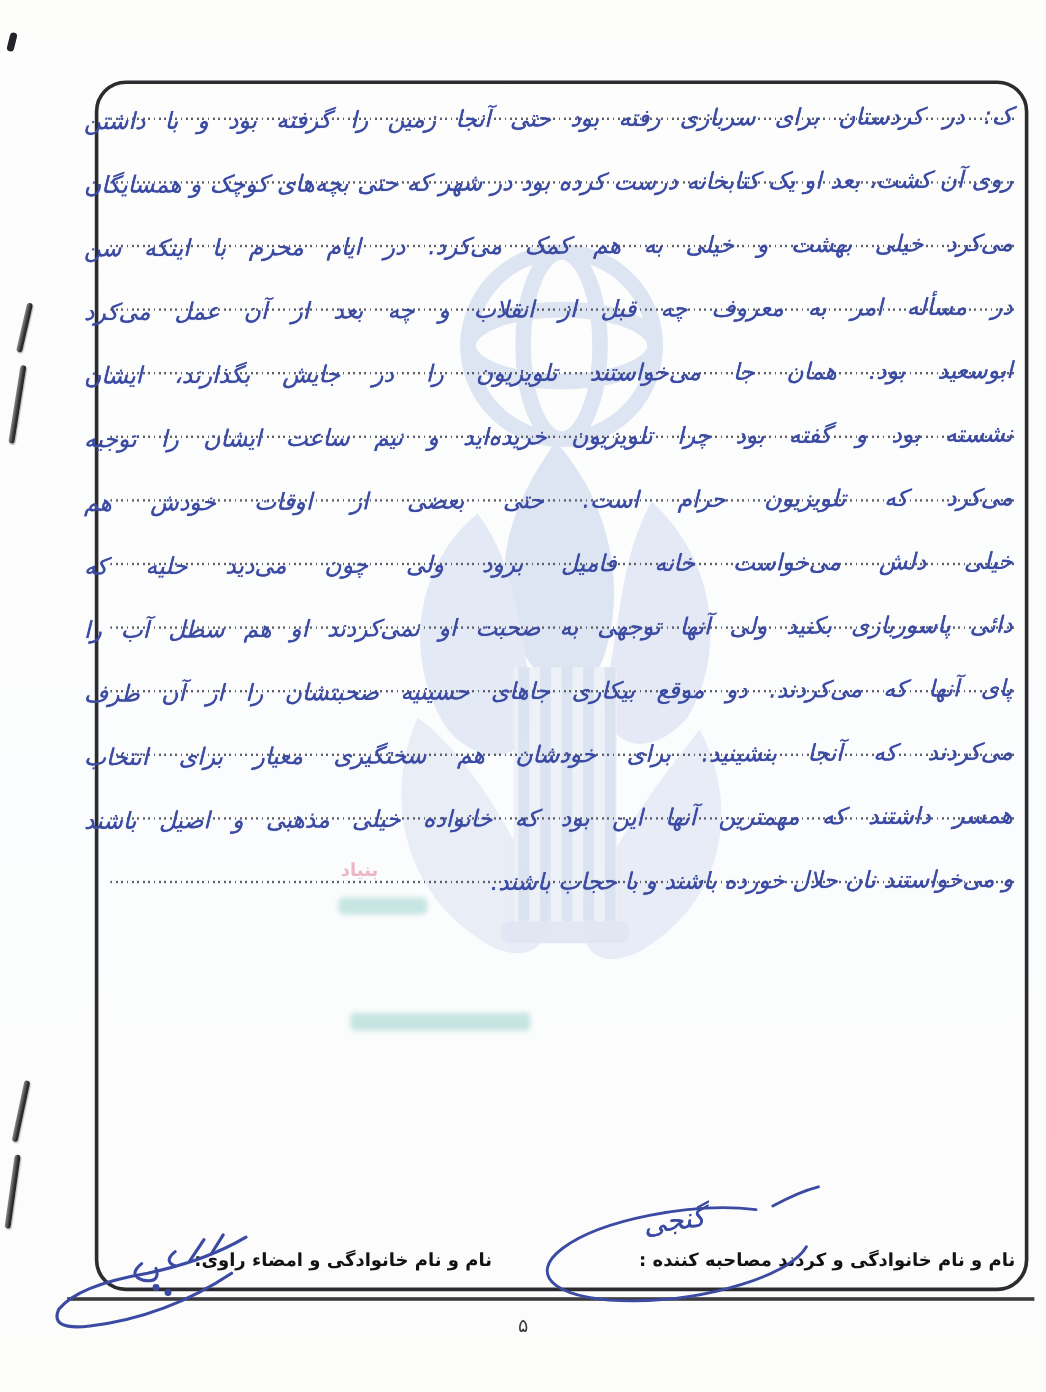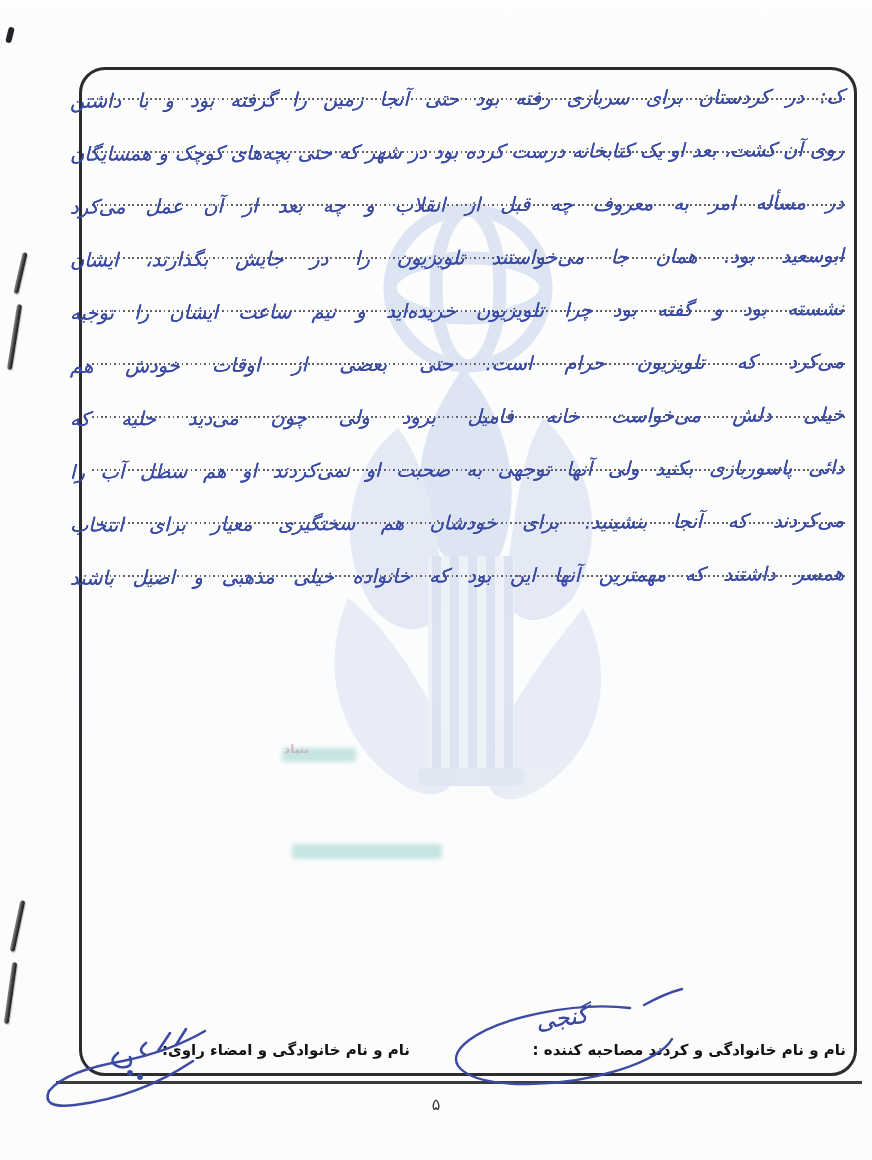--- a/index.html
+++ b/index.html
@@ -11,21 +11,21 @@
   .speck{position:absolute;left:7px;top:27px;width:6px;height:16px;background:#23232a;
          border-radius:3px;transform:rotate(14deg);}
 
   
   .frame{position:absolute;left:79px;top:67px;width:772px;height:1003px;
          border:3px solid #2c2c30;border-radius:26px;z-index:2;}
   .bottom-rule{position:absolute;left:56px;top:1081px;width:806px;height:3px;background:#3c3c40;z-index:2;}
 
   
   .watermark{position:absolute;left:278px;top:168px;width:370px;height:680px;z-index:1;}
-  .wm-pink{position:absolute;left:6px;top:574px;font-size:12px;font-weight:bold;
+  .wm-pink{position:absolute;left:6px;top:548px;font-size:15px;font-weight:bold;
            color:rgba(226,124,150,0.55);filter:blur(.6px);}
   .wm-teal{position:absolute;background:rgba(120,195,188,0.4);filter:blur(2px);border-radius:4px;}
   .wm-teal.t1{left:4px;top:580px;width:74px;height:14px;}
   .wm-teal.t2{left:14px;top:676px;width:150px;height:15px;}
 
   
   .lines{position:absolute;left:86px;top:47px;width:760px;z-index:3;direction:rtl;}
   .write-line{position:relative;height:53px;}
   .dots{position:absolute;left:6px;right:0;bottom:0;height:2px;
         background:repeating-linear-gradient(90deg,#60606c 0 1.5px,transparent 1.5px 4.5px);}
@@ -104,20 +104,24 @@
       <div class="write-line">
         <span class="dots"></span>
         <span class="ink" style="color: rgb(59, 75, 163);">ک: در کردستان برای سربازی رفته بود حتی آنجا زمین را گرفته بود و با داشتن</span>
       </div>
       <div class="write-line">
         <span class="dots"></span>
         <span class="ink" style="color: rgb(59, 75, 163);">روی آن کشت، بعد او یک کتابخانه درست کرده بود در شهر که حتی بچه‌های کوچک و همسایگان</span>
       </div>
       <div class="write-line">
         <span class="dots"></span>
+        <span class="ink" style="color: rgb(59, 75, 163);">می‌کرد خیلی بهشت و خیلی به هم کمک می‌کرد. در ایام محرم با اینکه سن</span>
+      </div>
+      <div class="write-line">
+        <span class="dots"></span>
         <span class="ink" style="color: rgb(59, 75, 163);">در مسأله امر به معروف چه قبل از انقلاب و چه بعد از آن عمل می‌کرد</span>
       </div>
       <div class="write-line">
         <span class="dots"></span>
         <span class="ink" style="color: rgb(59, 75, 163);">ابوسعید بود. همان جا می‌خواستند تلویزیون را در جایش بگذارند، ایشان</span>
       </div>
       <div class="write-line">
         <span class="dots"></span>
         <span class="ink" style="color: rgb(59, 75, 163);">نشسته بود و گفته بود چرا تلویزیون خریده‌اید و نیم ساعت ایشان را توجیه</span>
       </div>
@@ -128,25 +132,33 @@
       <div class="write-line">
         <span class="dots"></span>
         <span class="ink" style="color: rgb(59, 75, 163);">خیلی دلش می‌خواست خانه فامیل برود ولی چون می‌دید حلیه که</span>
       </div>
       <div class="write-line">
         <span class="dots"></span>
         <span class="ink" style="color: rgb(59, 75, 163);">دائی پاسوربازی بکنید ولی آنها توجهی به صحبت او نمی‌کردند او هم سطل آب را</span>
       </div>
       <div class="write-line">
         <span class="dots"></span>
+        <span class="ink" style="color: rgb(59, 75, 163);">پای آنها که می‌کردند. دو موقع بیکاری جاهای حسینیه صحبتشان را از آن طرف</span>
+      </div>
+      <div class="write-line">
+        <span class="dots"></span>
         <span class="ink" style="color: rgb(59, 75, 163);">می‌کردند که آنجا بنشینید. برای خودشان هم سختگیری معیار برای انتخاب</span>
       </div>
       <div class="write-line">
         <span class="dots"></span>
         <span class="ink" style="color: rgb(59, 75, 163);">همسر داشتند که مهمترین آنها این بود که خانواده خیلی مذهبی و اصیل باشند</span>
+      </div>
+      <div class="write-line line-short">
+        <span class="dots"></span>
+        <span class="ink" style="color: rgb(59, 75, 163);">و می‌خواستند نان حلال خورده باشند و با حجاب باشند.</span>
       </div>
     </div>
 
   <div class="staple s-top">
       <i></i>
       <i></i>
     </div>
   <div class="staple s-bottom">
       <i></i>
       <i></i>

